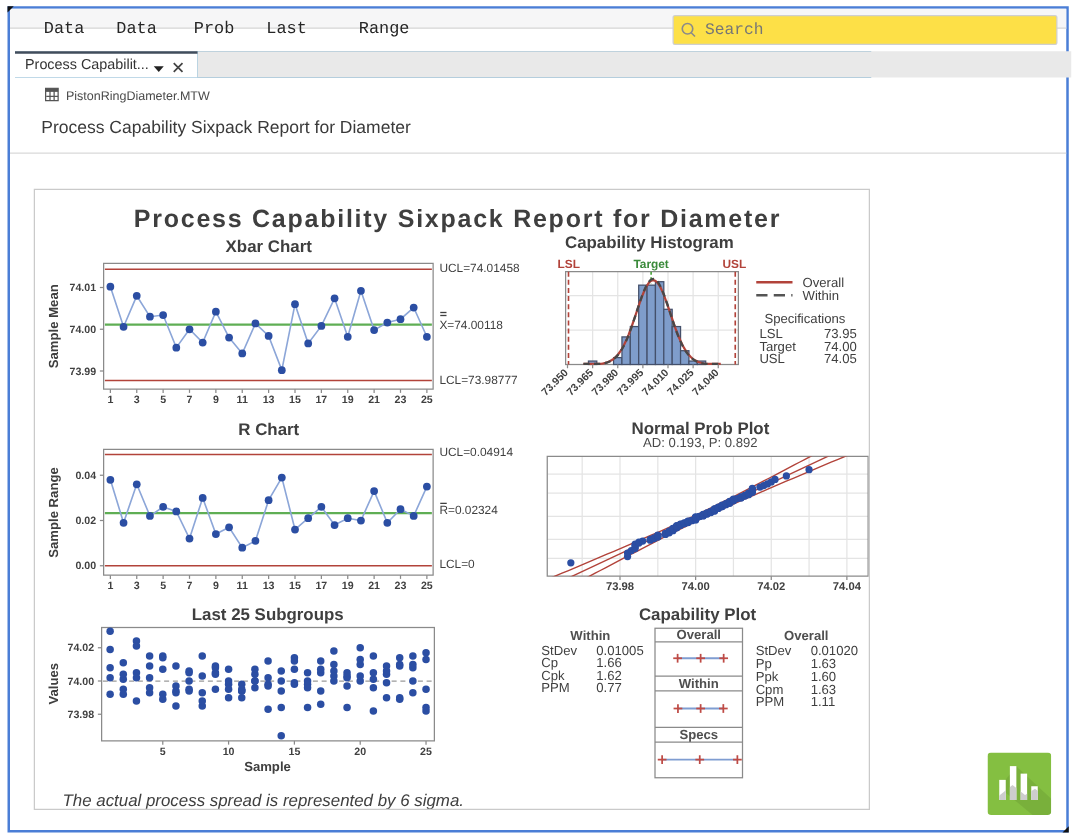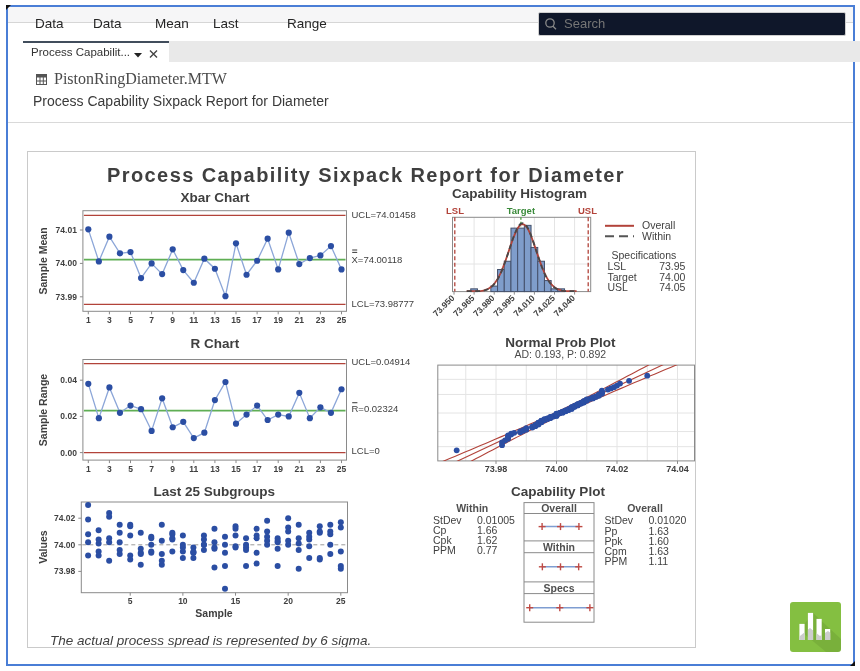--- a/index.html
+++ b/index.html
@@ -1,35 +1,35 @@
 <!DOCTYPE html>
 <html><head><meta charset="utf-8"><style>
 * { margin:0; padding:0; box-sizing:border-box; }
 html,body { width:860px; height:671px; background:#ffffff; font-family:"Liberation Sans", sans-serif; position:relative; overflow:hidden; }
 .win { position:absolute; left:6px; top:5px; width:849px; height:661px; border:2px solid #4a7ed6; background:#fff; }
-.menubar { position:absolute; left:0; top:0; width:845px; height:16px; background:#f6f6f7; border-bottom:1px solid #d6d6d6; }
+.menubar { position:absolute; left:0; top:0; width:845px; height:16px; background:#f6f6f7; border-bottom:1px solid #d6d6d6;font-family:Liberation Mono, monospace; }
 .menubar span { position:absolute; top:0; line-height:33px; font-size:13.5px; color:#262626; }
-.search { position:absolute; left:530px; top:5px; width:308px; height:24px; background:#0f172a; border:1px solid #cfcfcf; border-radius:2px; }
+.search { position:absolute; left:530px; top:5px; width:308px; height:24px; background:#fde047; border:1px solid #cfcfcf; border-radius:2px; }
 .search span { position:static; float:left; margin-left:3px; line-height:22px; font-size:13px; color:#767676; }
-.tabrow { position:absolute; left:15px; top:34px; width:685px; height:21px; background:#0369a1; }
+.tabrow { position:absolute; left:4px; top:34px; width:685px; height:21px; background:#0369a1; }
 .tabgray { position:absolute; left:146px; top:0; width:699px; height:21px; background:#e9e9e9; }
 .tab { position:absolute; left:0; top:0; width:146px; height:21px; background:#fff; border-top:2px solid #414d5c; font-size:11.5px; color:#333; }
 .tab .lbl { position:absolute; left:8px; top:3px; }
-.wsrow { position:absolute; left:28px; top:63px; height:14px; font-size:16px; color:#4a4a4a;font-family:Liberation Serif, serif; }
+.wsrow { position:absolute; left:28px; top:63px; height:14px; font-size:10px; color:#4a4a4a; }
 .heading { position:absolute; left:25px; top:86px; font-size:14px; color:#3a3a3a; }
 .sep { position:absolute; left:0; top:115px; width:845px; height:1px; background:#d9d9d9; }
 .chartbox { position:absolute; left:19px; top:144px; width:669px; height:497px; border:1px solid #cacaca; background:#fff; }
 .mticon { position:absolute; left:782px; top:595px; width:51px; height:50px; }
 </style></head>
 <body>
 <div class="win">
   <div class="menubar">
     <span style="left:27px">Data</span>
     <span style="left:85px">Data</span>
-    <span style="left:147px">Mean</span>
+    <span style="left:147px">Prob</span>
     <span style="left:205px">Last</span>
     <span style="left:279px">Range</span>
     <div class="search">
       <svg width="22" height="22" style="float:left">
           <circle cx="11" cy="10" r="4.2" fill="none" stroke="#8a8a8a" stroke-width="1.3"></circle>
           <line x1="14" y1="13.2" x2="17" y2="16.2" stroke="#8a8a8a" stroke-width="1.3"></line>
         </svg>
       <span>Search</span>
     </div>
   </div>

